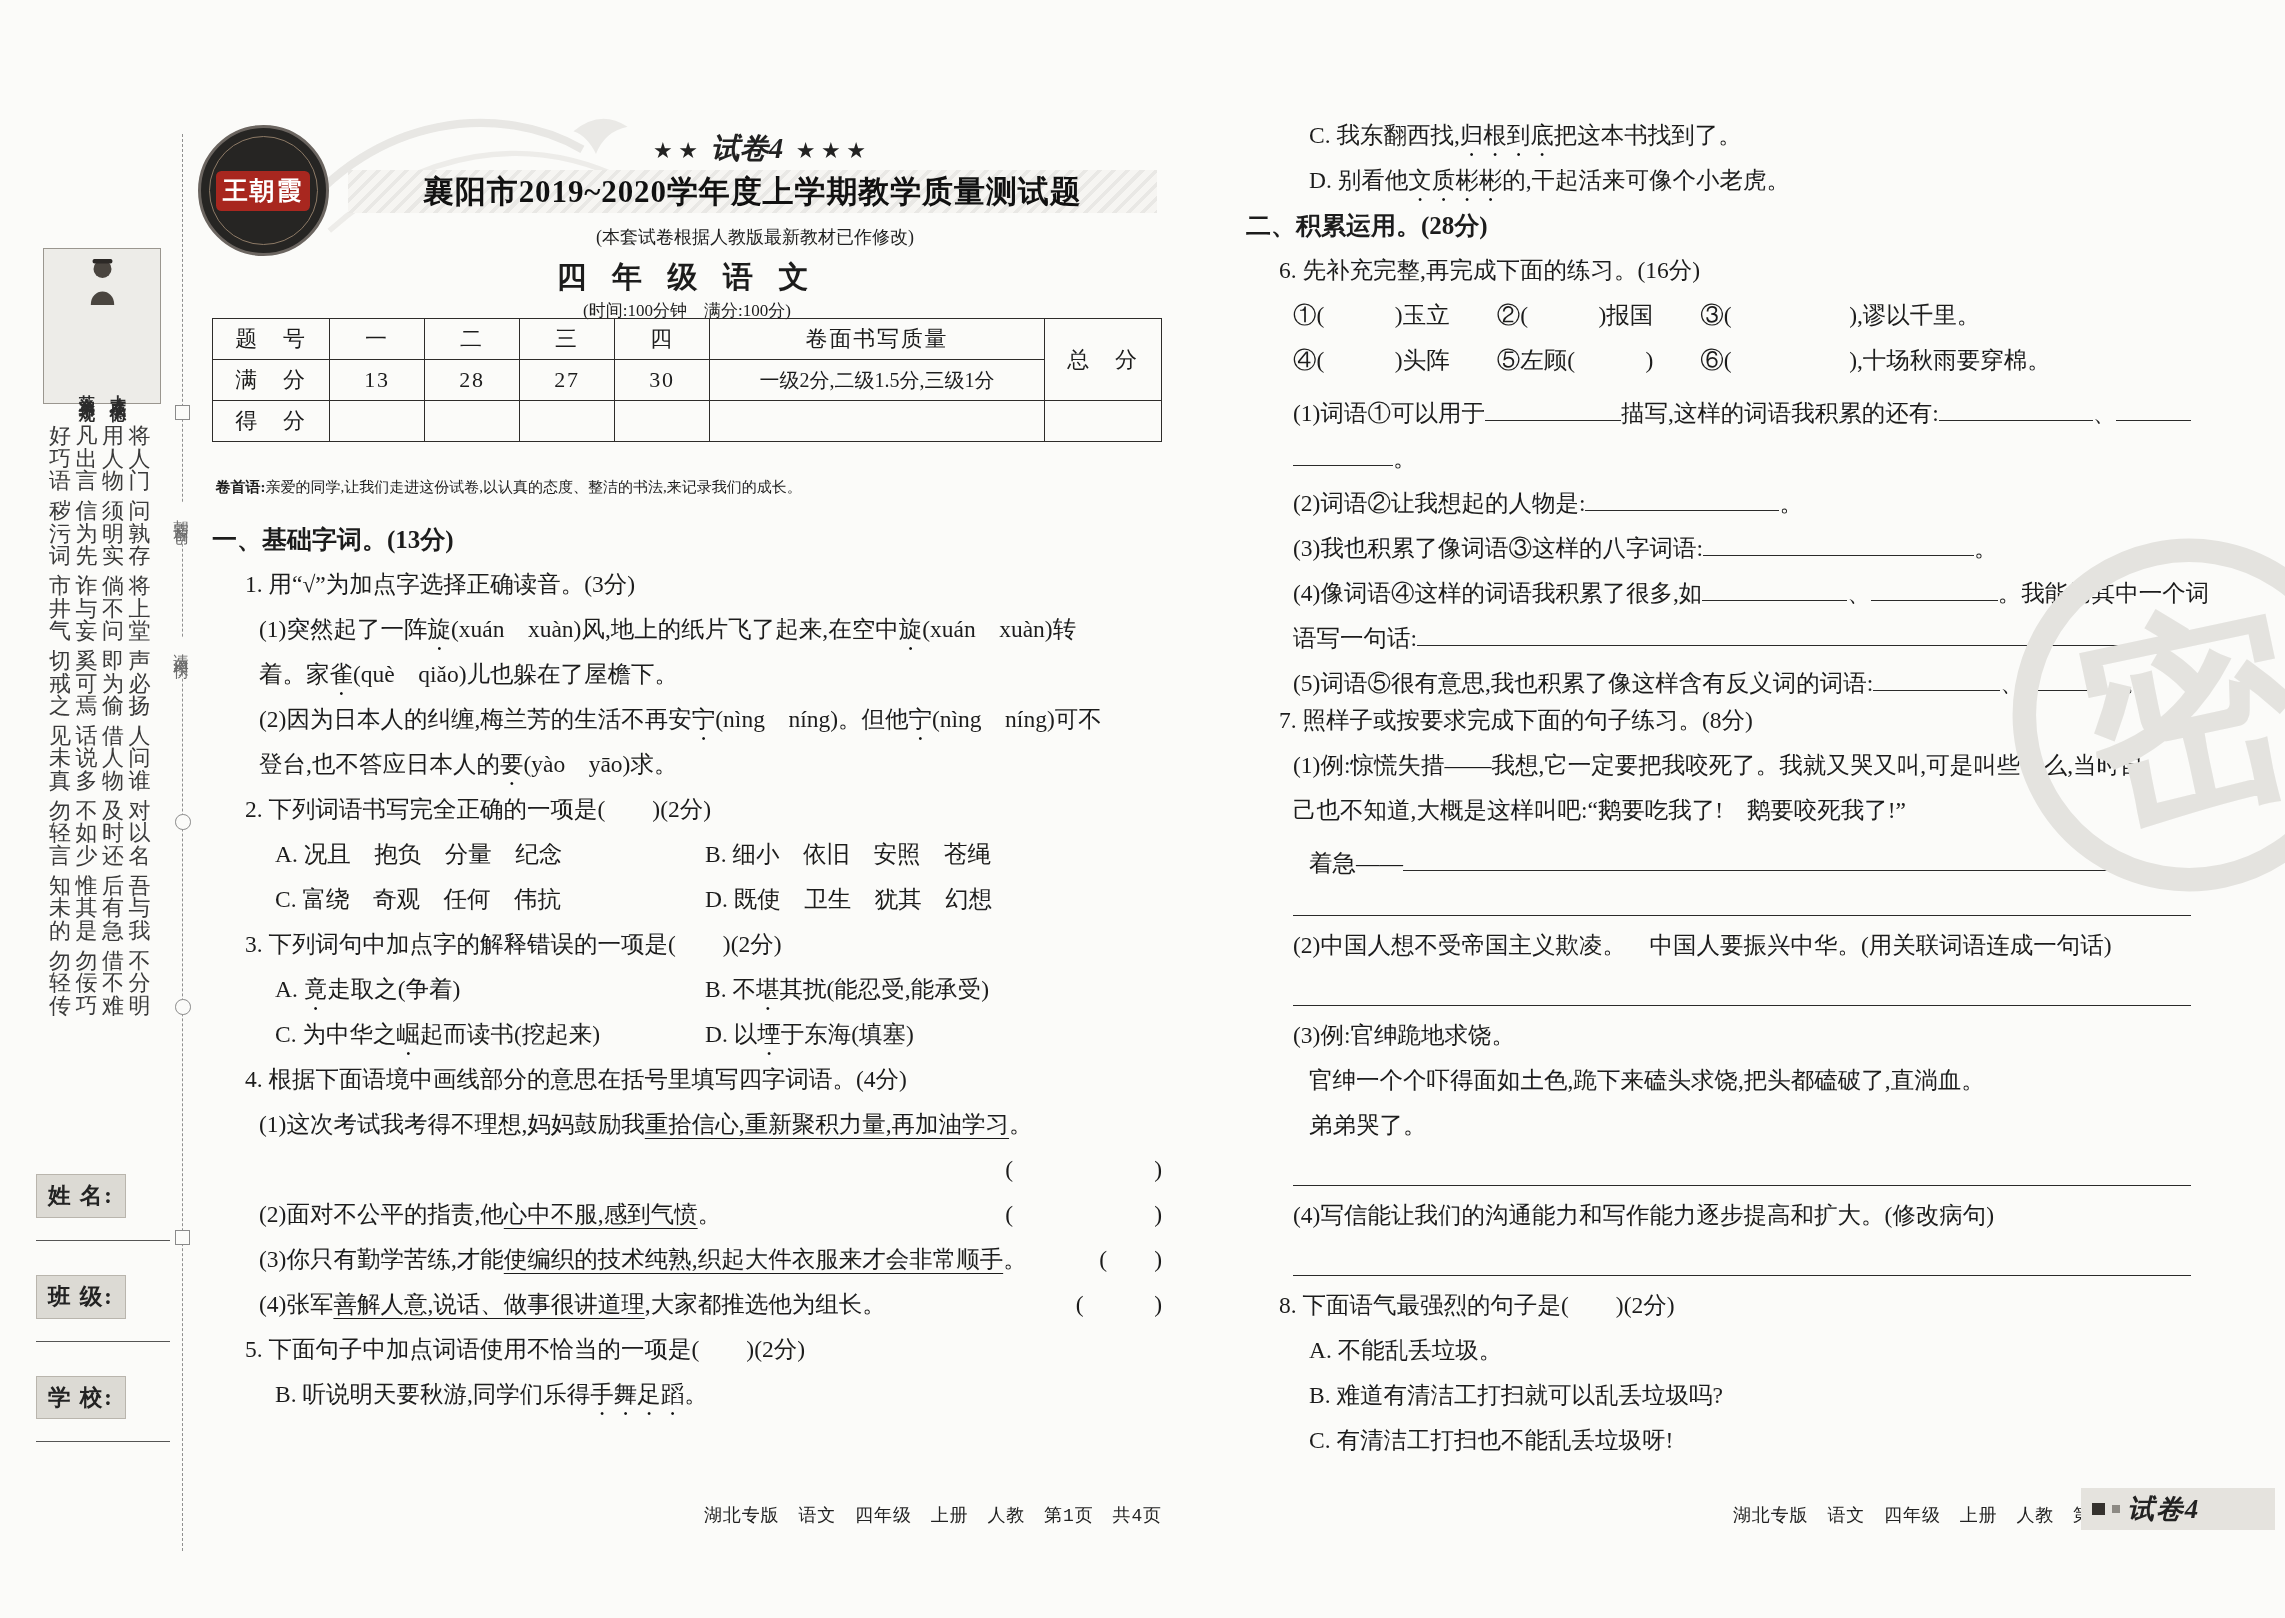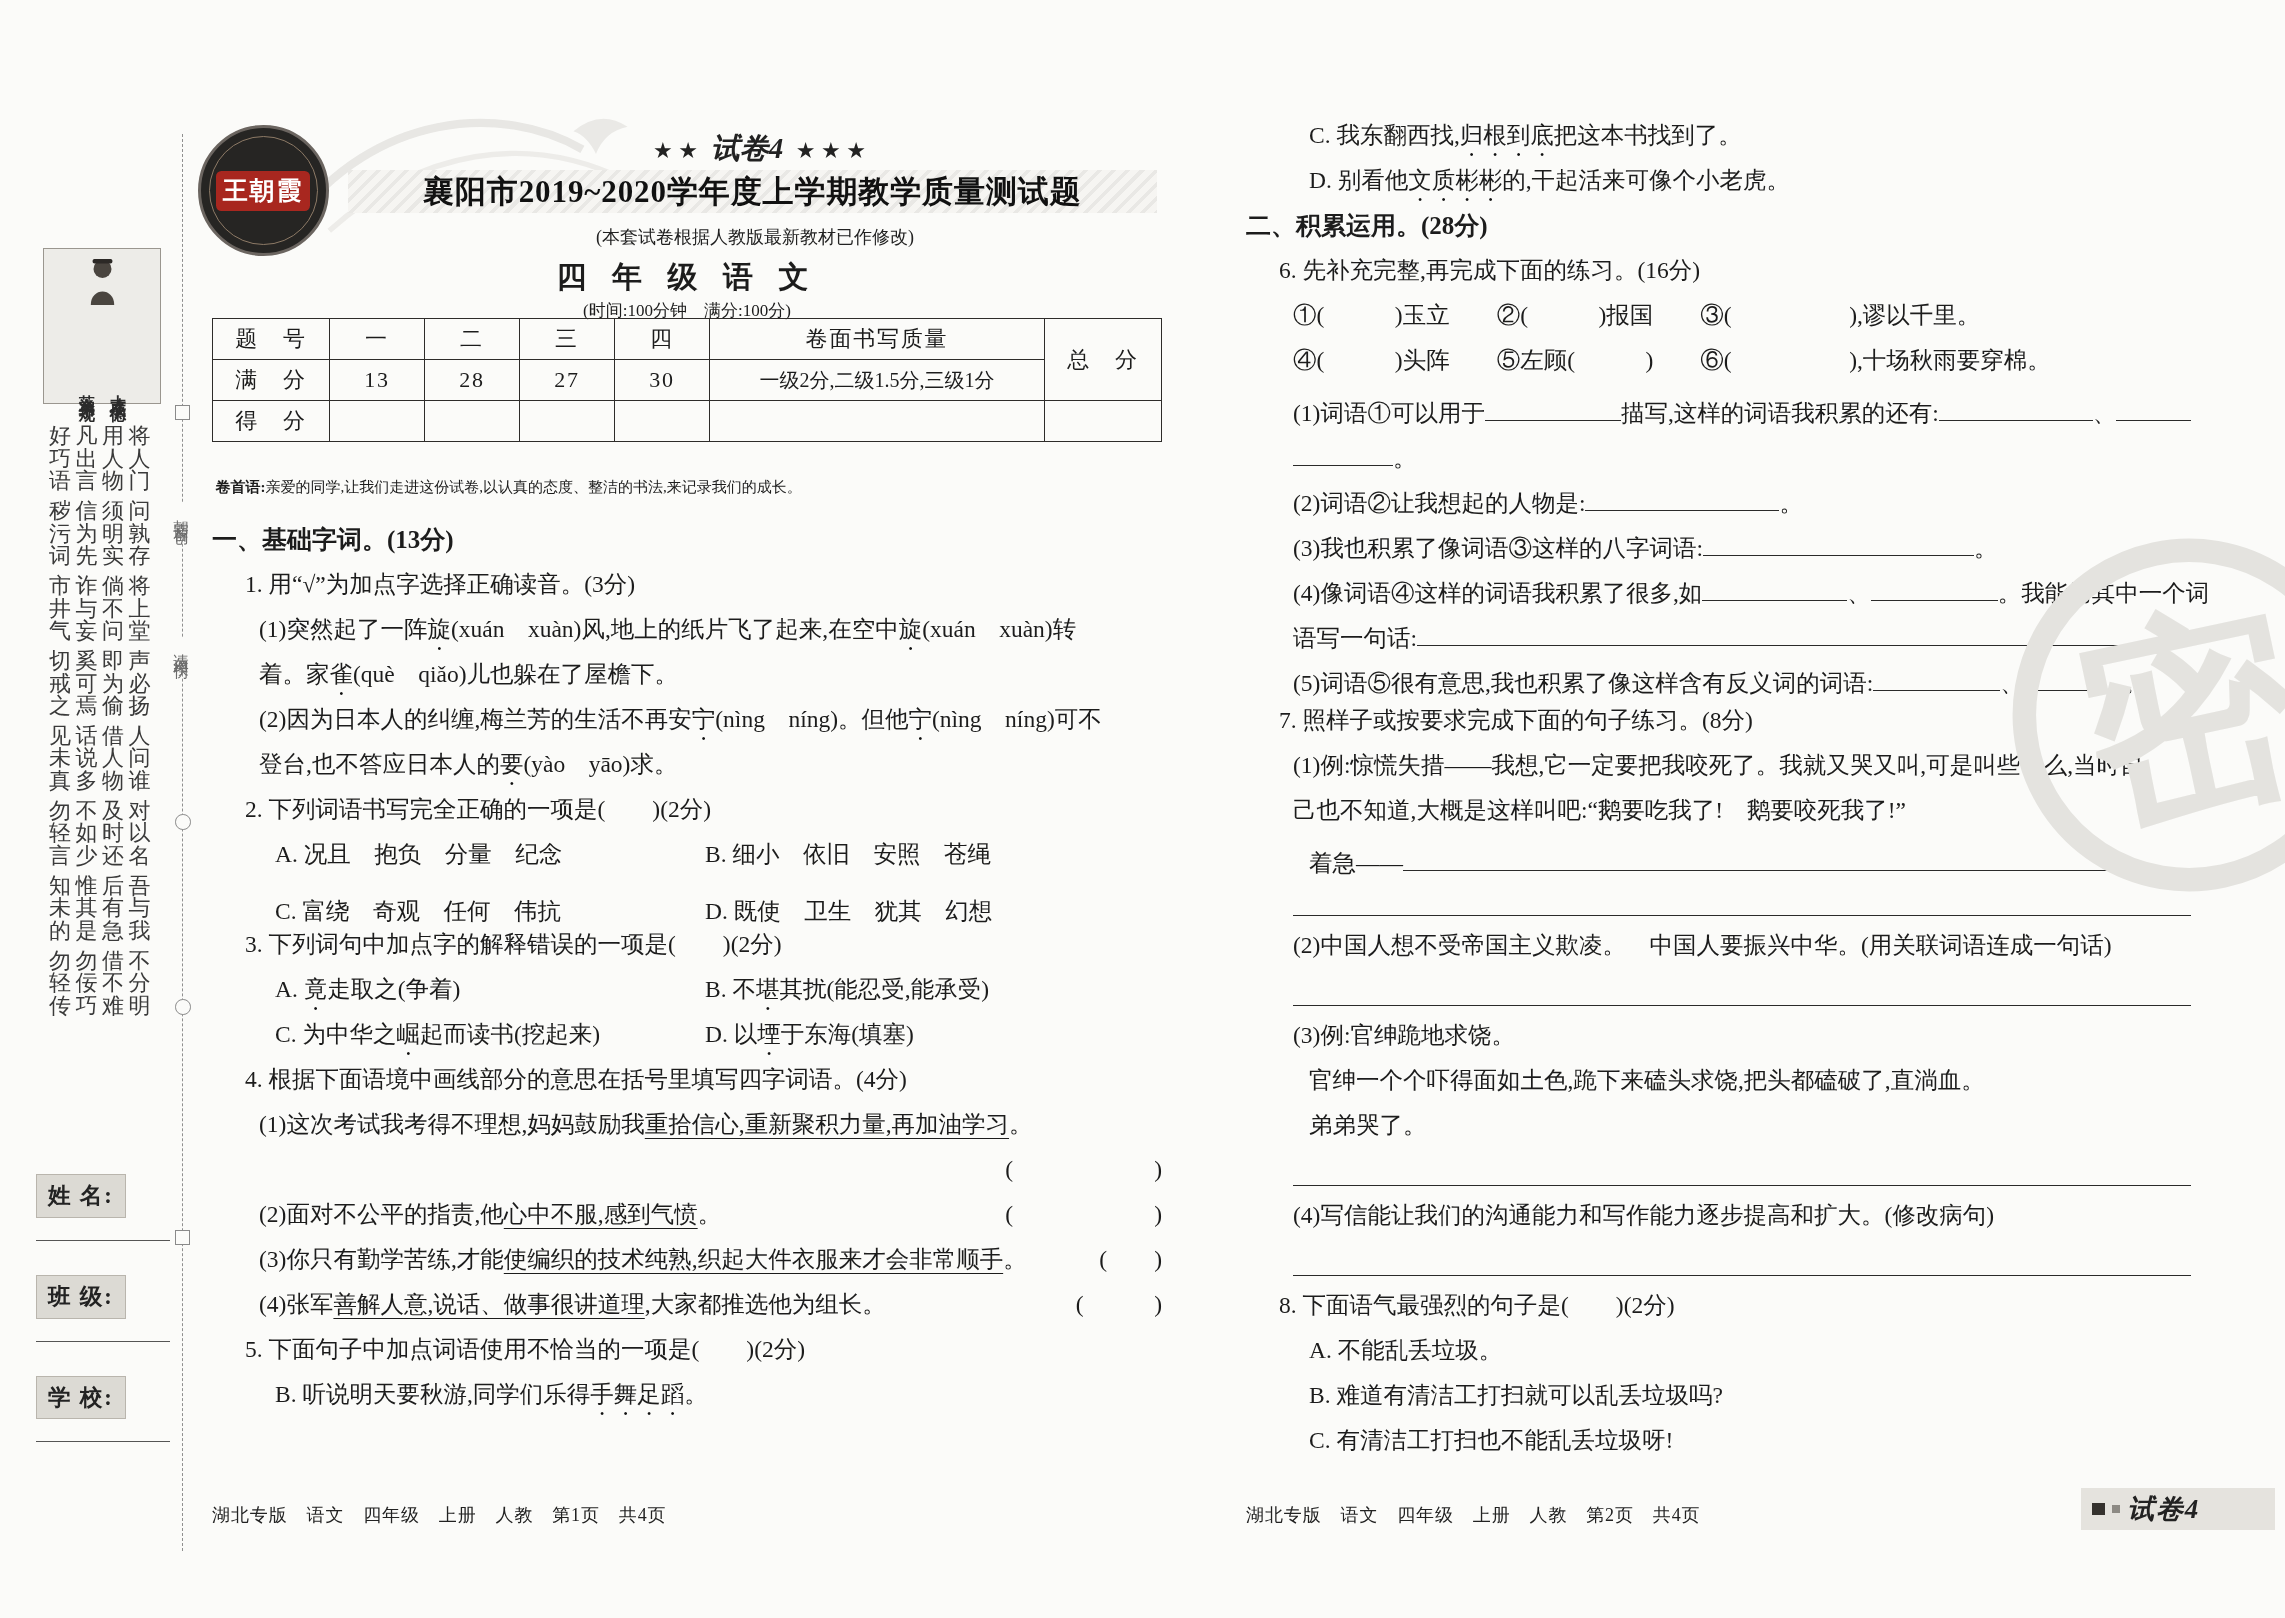--- a/index.html
+++ b/index.html
@@ -66,21 +66,21 @@
   .ind1{padding-left:33px;}
   .ind2{padding-left:47px;}
   .ind3{padding-left:63px;}
   .b{font-weight:bold;}
   .u{text-decoration:underline;text-underline-offset:6.3px;text-decoration-thickness:1.4px;}
   .dot{-webkit-text-emphasis:filled dot #111;-webkit-text-emphasis-position:under right;
        text-emphasis:filled dot #111;text-emphasis-position:under right;}
   .bl{height:31px;border-bottom:1.8px solid #2a2a2a;flex:0 0 auto;}
   .colspan{display:inline-flex;align-items:baseline;flex:0 0 auto;}
   
-  .footer{position:absolute;top:1503px;text-align:left;font-size:18px;letter-spacing:0.9px;color:#222;}
+  .footer{position:absolute;top:1503px;text-align:right;font-size:18px;letter-spacing:0.9px;color:#222;font-family:Liberation Mono, monospace;}
   .footer.fl{left:212px;width:950px;}
   .footer.fr{left:1246px;width:945px;}
   .corner-badge{position:absolute;left:2081px;top:1488px;width:194px;height:42px;
     background:#e5e3de;display:flex;align-items:center;gap:7.2px;padding-left:11px;box-sizing:border-box;}
   .corner-badge .sq1{width:12.7px;height:12.7px;background:#35322e;}
   .corner-badge .sq2{width:8.1px;height:8.1px;background:#8d8a84;}
   .corner-badge .btxt{font-size:27px;font-weight:bold;font-style:italic;letter-spacing:1.8px;color:#222;}
   .wm{position:absolute;left:1999px;top:525px;pointer-events:none;}
 </style>
 </head>
@@ -210,21 +210,21 @@
 
   <div id="left-body" class="tbody">
       <div class="tline ind0 sec"><span class="b">一、基础字词。(13分)</span></div>
       <div class="tline ind1"><span class="">1. 用“√”为加点字选择正确读音。(3分)</span></div>
       <div class="tline ind2"><span class="">(1)突然起了一阵</span><span class="dot">旋</span><span class="">(xuán　xuàn)风,地上的纸片飞了起来,在空中</span><span class="dot">旋</span><span class="">(xuán　xuàn)转</span></div>
       <div class="tline ind2"><span class="">着。家</span><span class="dot">雀</span><span class="">(què　qiǎo)儿也躲在了屋檐下。</span></div>
       <div class="tline ind2"><span class="">(2)因为日本人的纠缠,梅兰芳的生活不再安</span><span class="dot">宁</span><span class="">(nìng　níng)。但他</span><span class="dot">宁</span><span class="">(nìng　níng)可不</span></div>
       <div class="tline ind2"><span class="">登台,也不答应日本人的</span><span class="dot">要</span><span class="">(yào　yāo)求。</span></div>
       <div class="tline ind1"><span class="">2. 下列词语书写完全正确的一项是(　　)(2分)</span></div>
       <div class="tline ind3"><span class="colspan" style="width: 430px;"><span class="">A. 况且　抱负　分量　纪念</span></span><span class="colspan"><span class="">B. 细小　依旧　安照　苍绳</span></span></div>
-      <div class="tline ind3"><span class="colspan" style="width: 430px; margin-top: 12px;"><span class="">C. 富绕　奇观　任何　伟抗</span></span><span class="colspan"><span class="">D. 既使　卫生　犹其　幻想</span></span></div>
+      <div class="tline ind3"><span class="colspan" style="width: 430px;"><span class="">C. 富绕　奇观　任何　伟抗</span></span><span class="colspan"><span class="">D. 既使　卫生　犹其　幻想</span></span></div>
       <div class="tline ind1"><span class="">3. 下列词句中加点字的解释错误的一项是(　　)(2分)</span></div>
       <div class="tline ind3"><span class="colspan" style="width: 430px;"><span class="">A. </span><span class="dot">竟</span><span class="">走取之(争着)</span></span><span class="colspan"><span class="">B. 不</span><span class="dot">堪</span><span class="">其扰(能忍受,能承受)</span></span></div>
       <div class="tline ind3"><span class="colspan" style="width: 430px;"><span class="">C. 为中华之</span><span class="dot">崛</span><span class="">起而读书(挖起来)</span></span><span class="colspan"><span class="">D. 以</span><span class="dot">堙</span><span class="">于东海(填塞)</span></span></div>
       <div class="tline ind1"><span class="">4. 根据下面语境中画线部分的意思在括号里填写四字词语。(4分)</span></div>
       <div class="tline ind2"><span class="">(1)这次考试我考得不理想,妈妈鼓励我</span><span class="u">重拾信心,重新聚积力量,再加油学习</span><span class="">。</span></div>
       <div class="tline ind2"><span class="" style="margin-left: auto;">(　　　　　　)</span></div>
       <div class="tline ind2"><span class="">(2)面对不公平的指责,他</span><span class="u">心中不服,感到气愤</span><span class="">。</span><span class="" style="margin-left: auto;">(　　　　　　)</span></div>
       <div class="tline ind2"><span class="">(3)你只有勤学苦练,才能</span><span class="u">使编织的技术纯熟,织起大件衣服来才会非常顺手</span><span class="">。</span><span class="" style="margin-left: auto;">(　　)</span></div>
       <div class="tline ind2"><span class="">(4)张军</span><span class="u">善解人意,说话、做事很讲道理</span><span class="">,大家都推选他为组长。</span><span class="" style="margin-left: auto;">(　　　)</span></div>
       <div class="tline ind1"><span class="">5. 下面句子中加点词语使用不恰当的一项是(　　)(2分)</span></div>

